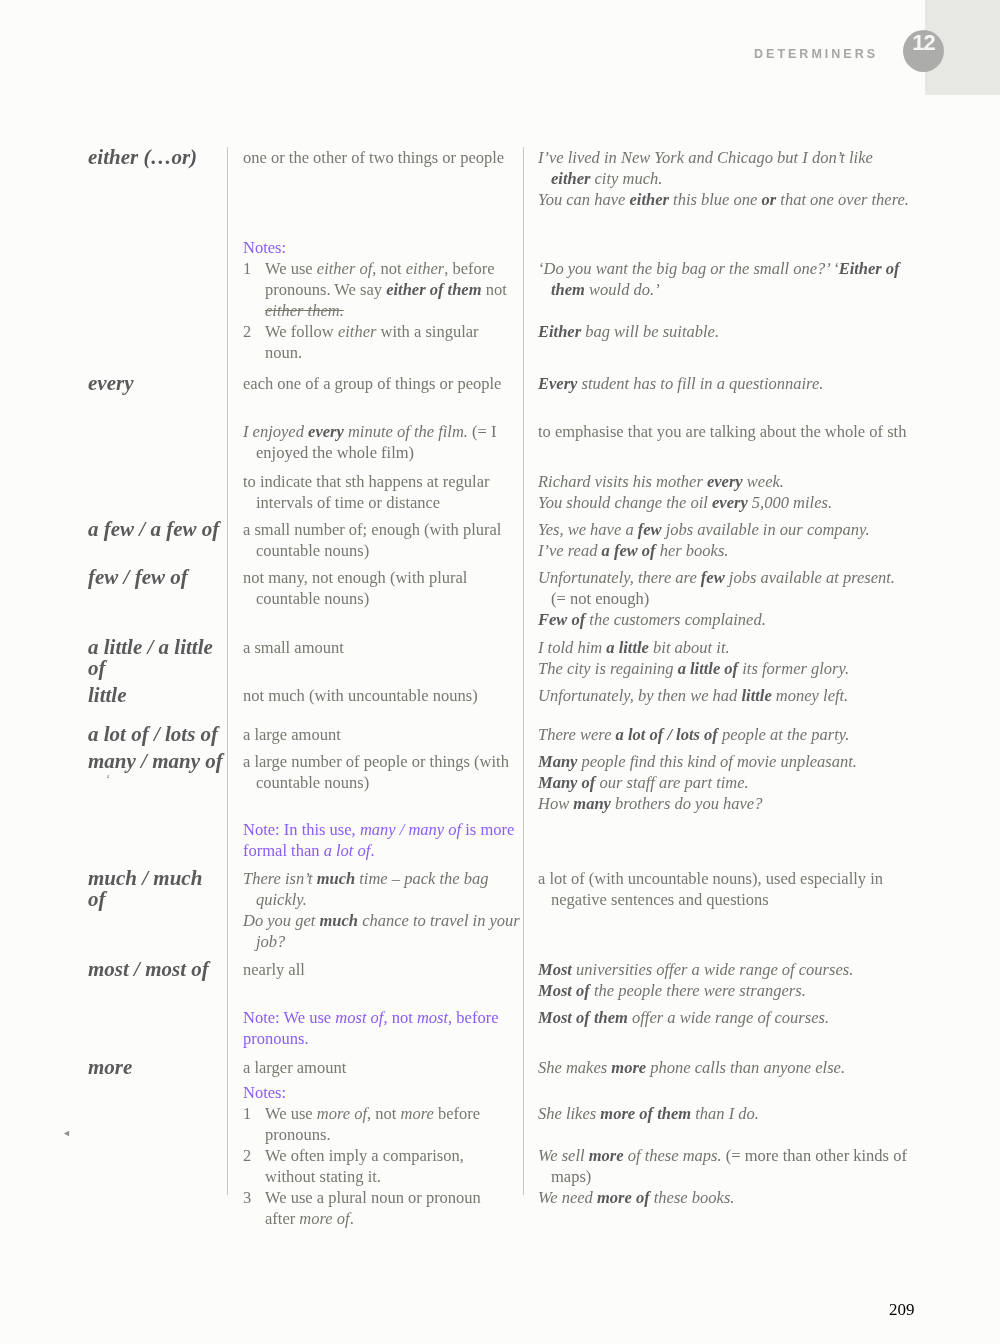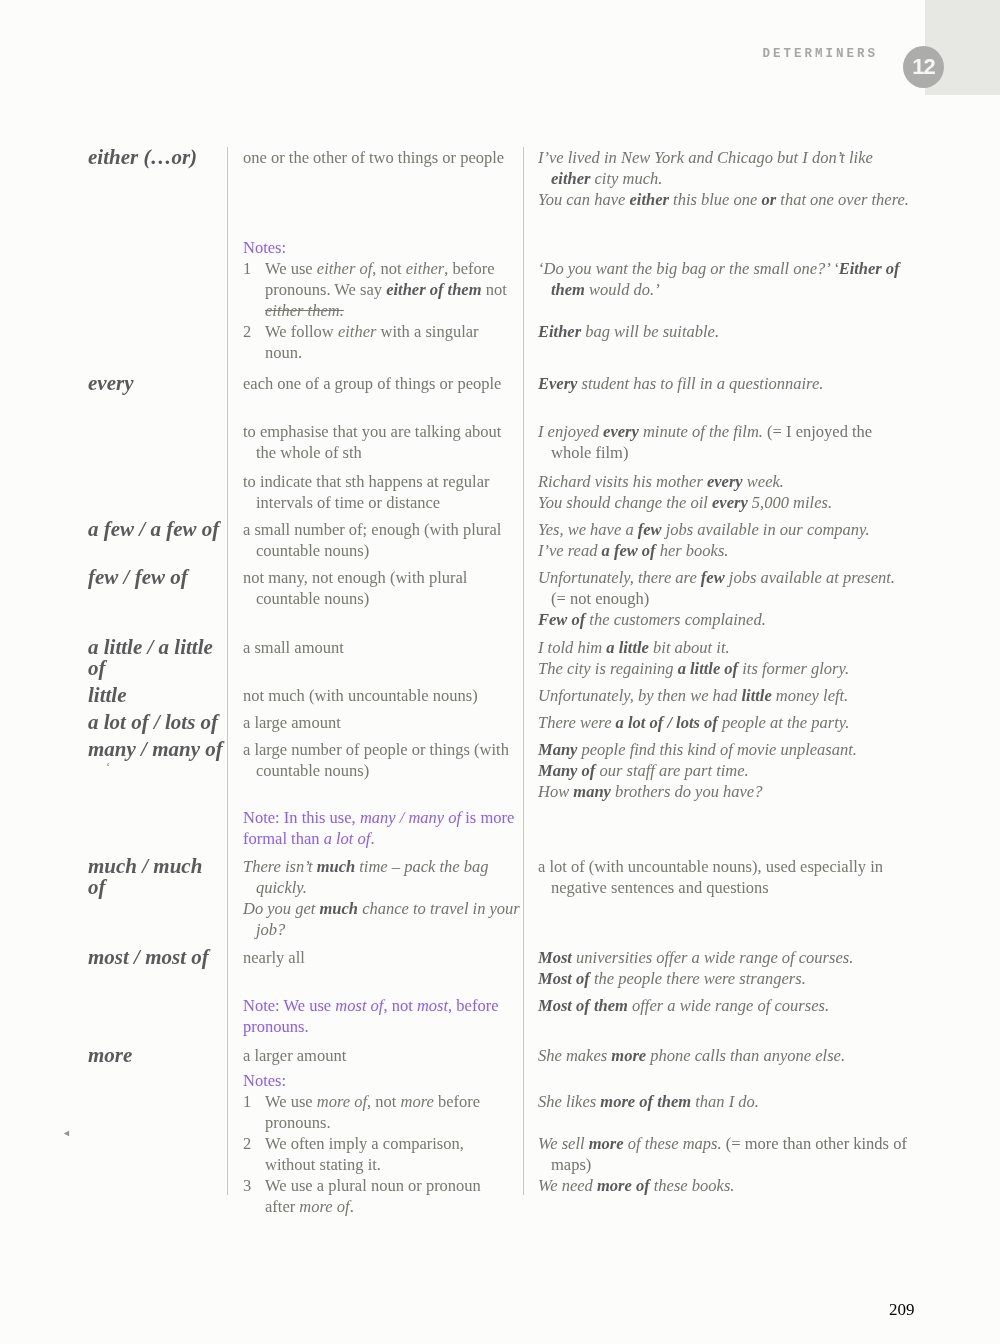--- a/index.html
+++ b/index.html
@@ -11,27 +11,27 @@
     color:#73736e;
     overflow:hidden;
   }
   
   .chapter-tab{
     position:absolute;top:0;left:925px;width:75px;height:95px;
     background:#e7e7e4;
   }
   .header-label{
     position:absolute;top:47px;right:122px;
-    font-family:Liberation Mono, monospace;
+    font-family:Liberation Sans, sans-serif;
     font-size:12.5px;letter-spacing:3px;color:#a6a6a3;font-weight:bold;
   }
   .chapter-badge{
-    position:absolute;top:46px;left:903px;width:41px;height:42px;
+    position:absolute;top:30px;left:903px;width:41px;height:42px;
     background:#acacaa;border-radius:50%;
-    display:flex;align-items:center;justify-content:center;
+    display:flex;justify-content:center;
   }
   .chapter-badge span{
     font-family:"Liberation Sans","DejaVu Sans",sans-serif;
     font-size:22px;font-weight:bold;color:#f6f6f4;letter-spacing:-1px;
   }
   
   .gtable{
     position:absolute;top:147px;left:88px;width:872px;min-height:1048px;
   }
   .vdivider{position:absolute;top:0;width:1px;height:1048px;background:#c9c9c4;}
@@ -145,27 +145,27 @@
             <div class="def-text">each one of a group of things or people</div>
           </div>
           <div class="cell ex-cell">
             <div class="ex-wrap">
               <div class="ex-line"><span class="b">Every</span> student has to fill in a questionnaire.</div>
             </div>
           </div>
         </div>
         <div class="subrow" style="min-height: 42px; margin-bottom: 8px;">
           <div class="cell term-cell"></div>
+          <div class="cell ex-cell">
+            <div class="ex-wrap">
+              <div class="ex-line">I enjoyed <span class="b">every</span> minute of the film. <span class="rm">(= I enjoyed the whole film)</span></div>
+            </div>
+          </div>
           <div class="cell def-cell">
             <div class="def-text">to emphasise that you are talking about the whole of sth</div>
-          </div>
-          <div class="cell ex-cell">
-            <div class="ex-wrap">
-              <div class="ex-line">I enjoyed <span class="b">every</span> minute of the film. <span class="rm">(= I enjoyed the whole film)</span></div>
-            </div>
           </div>
         </div>
         <div class="subrow" style="min-height: 42px; margin-bottom: 6px;">
           <div class="cell term-cell"></div>
           <div class="cell def-cell">
             <div class="def-text">to indicate that sth happens at regular intervals of time or distance</div>
           </div>
           <div class="cell ex-cell">
             <div class="ex-wrap">
               <div class="ex-line">Richard visits his mother <span class="b">every</span> week.</div>
@@ -208,21 +208,21 @@
           <div class="cell def-cell">
             <div class="def-text">a small amount</div>
           </div>
           <div class="cell ex-cell">
             <div class="ex-wrap">
               <div class="ex-line">I told him <span class="b">a little</span> bit about it.</div>
               <div class="ex-line">The city is regaining <span class="b">a little of</span> its former glory.</div>
             </div>
           </div>
         </div>
-        <div class="subrow" style="min-height: 21px; margin-bottom: 6px;">
+        <div class="subrow" style="min-height: 21px; margin-bottom: 18px;">
           <div class="cell term-cell">
             <div class="term"><span class="b">little</span></div>
           </div>
           <div class="cell def-cell">
             <div class="def-text">not much (with uncountable nouns)</div>
           </div>
           <div class="cell ex-cell">
             <div class="ex-wrap">
               <div class="ex-line">Unfortunately, by then we had <span class="b">little</span> money left.</div>
             </div>

